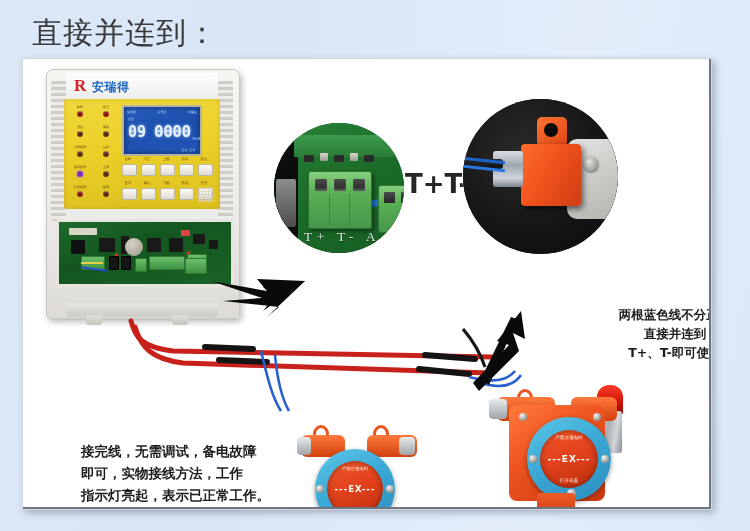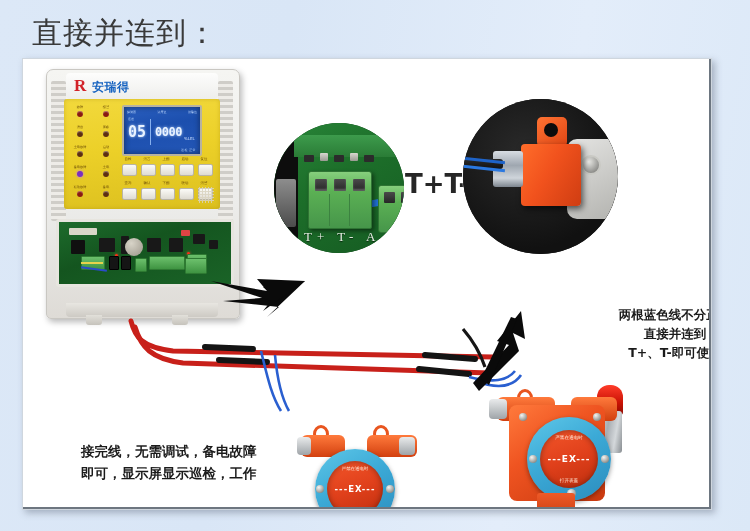--- a/index.html
+++ b/index.html
@@ -164,21 +164,21 @@
     display:flex; align-items:center;
   }
   .lcd-num1 {
     font-family:"DejaVu Sans Mono","Liberation Mono",monospace;
     font-size:15px; font-weight:bold; color:#e8f2ff; letter-spacing:0px;
     text-shadow:0 0 3px rgba(200,225,255,0.9);
   }
   .lcd-div { width:1px; height:26px; background:#86b0ee; margin:0 4px; }
   .lcd-num2 {
     font-family:"DejaVu Sans Mono","Liberation Mono",monospace;
-    font-size:12px; font-weight:bold; color:#e8f2ff; letter-spacing:-0.5px;
+    font-size:16px; font-weight:bold; color:#e8f2ff; letter-spacing:-0.5px;
     text-shadow:0 0 3px rgba(200,225,255,0.9);
   }
   .lcd-unit { font-size:4px; color:#cfe2ff; margin-left:2px; align-self:flex-end; margin-bottom:3px;}
   .lcd-sub { position:absolute; left:4px; top:10px; font-size:3px; color:#a9c9f5;}
   .lcd-bot { position:absolute; right:4px; bottom:2px; font-size:3px; color:#a9c9f5; letter-spacing:0.4px;}
 
   
   .keypad {
     position:absolute; left:56px; top:58px; width:96px; height:48px;
   }
@@ -529,21 +529,21 @@
         </div>
       </div>
 
       <div class="lcd">
         <div class="lcd-top">
           <span>探测器</span>
           <span>浓度值</span>
           <span>报警值</span>
         </div>
         <div class="lcd-main">
-          <div class="lcd-num1">05</div>
+          <div class="lcd-num1">09</div>
           <div class="lcd-div"></div>
           <div class="lcd-num2">0000</div>
           <div class="lcd-unit">%LEL</div>
         </div>
         <div class="lcd-sub">通道</div>
         <div class="lcd-bot">巡检 正常</div>
       </div>
 
       <div class="keypad">
         <div class="key-row">
@@ -674,21 +674,22 @@
     <polygon points="100,24 52,22 62,34 6,24 66,44 58,54" fill="#0a0a0a"></polygon>
   </svg>
 
   <svg class="arrow-svg" style="left:436px; top:246px; width:90px; height:92px;" viewBox="0 0 90 92">
     <polygon points="62,6 66,34 54,28 60,46 20,86 14,78 50,40 38,36" fill="#0a0a0a"></polygon>
     <polygon points="58,14 30,80 22,74 52,12" fill="#0a0a0a"></polygon>
   </svg>
 
   <div class="note-left">
     <div>接完线，无需调试，备电故障</div>
-    <div>即可，显示屏显示巡检，工作</div>
+    <div>即可，实物接线方法，工作</div>
+    <div>指示灯亮起，表示已正常工作。</div>
   </div>
 
   <div class="detector" style="left:452px; top:320px; width:180px; height:180px;">
     <div class="alarm-light" style="left:122px; top:6px;"></div>
     <div class="alarm-base" style="left:123px; top:32px;"></div>
     <div class="hook" style="left:42px; top:10px;"></div>
     <div class="det-arm" style="left:22px; top:18px; width:58px; height:24px;"></div>
     <div class="det-cap" style="left:14px; top:20px; width:18px; height:20px;"></div>
     <div class="det-arm" style="left:96px; top:18px; width:46px; height:24px;"></div>
     <div class="det-housing" style="left:34px; top:26px; width:96px; height:96px;"></div>

